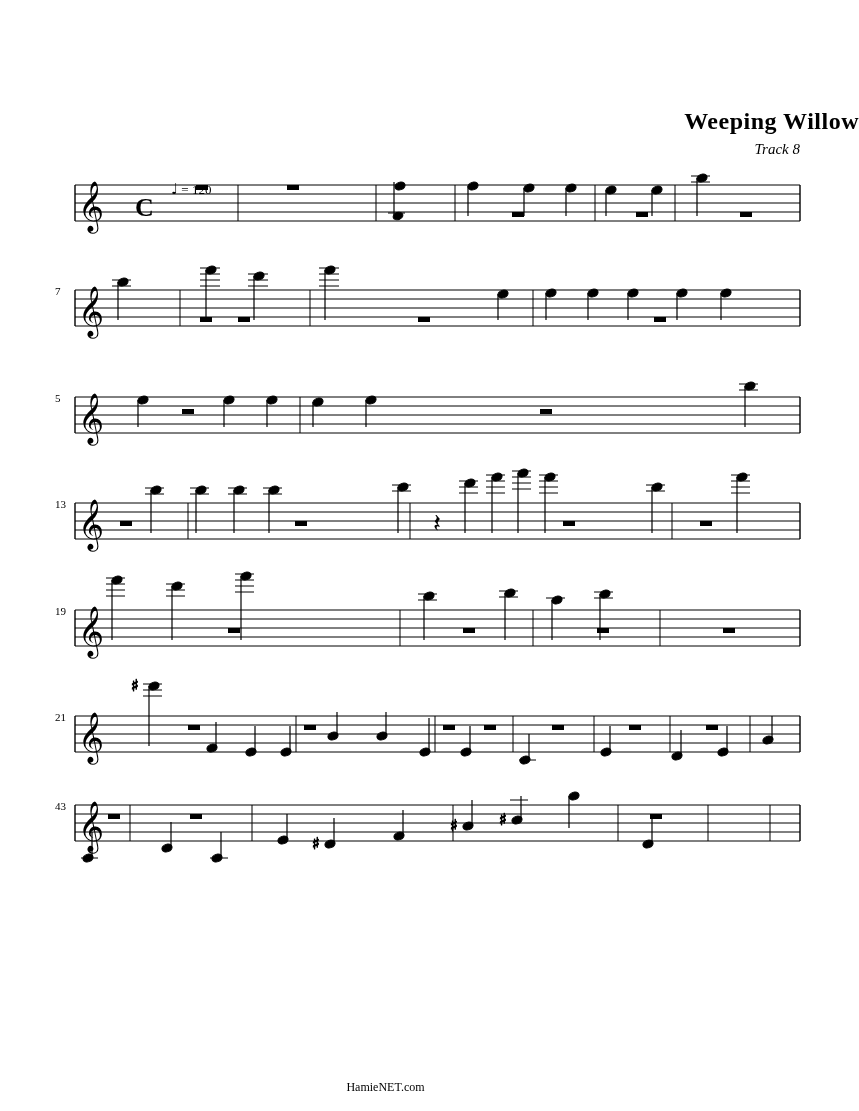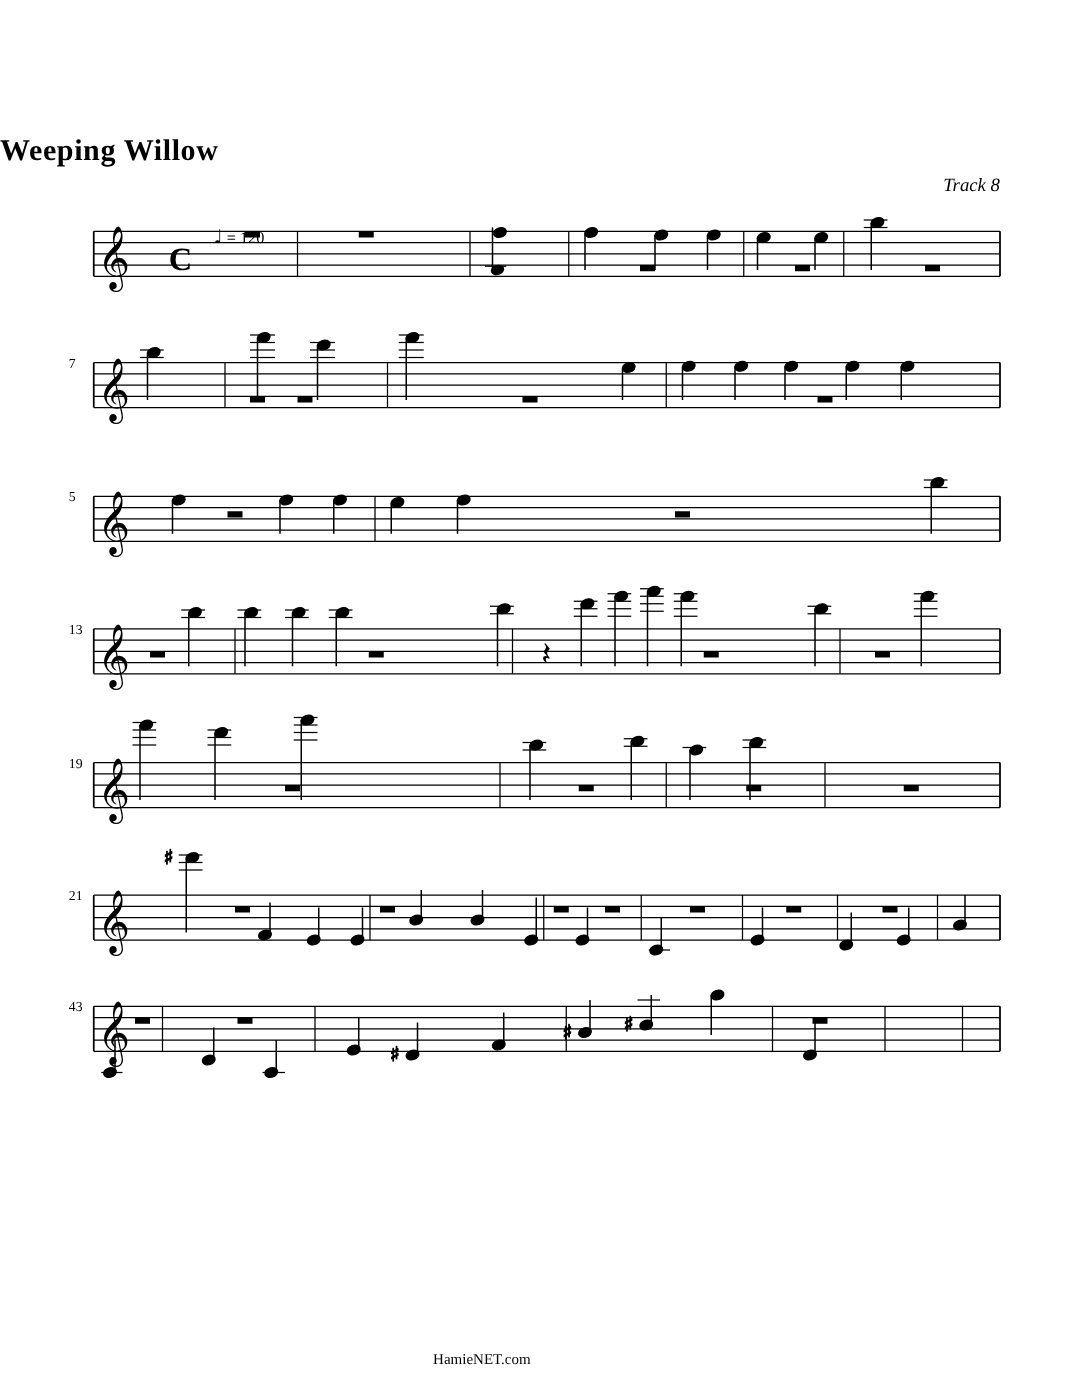--- a/index.html
+++ b/index.html
@@ -17,21 +17,21 @@
   }
   .sheet {
     position: absolute;
     inset: 0;
   }
   .title {
     position: absolute;
     top: 108px;
     left: 0;
     width: 859px;
-    text-align: left;
+    text-align: right;
     font-size: 24px;
     font-weight: bold;
     font-family: "Liberation Serif", serif;
     letter-spacing: 0.5px;
   }
   .track-label {
     position: absolute;
     top: 141px;
     right: 59px;
     font-size: 15px;

